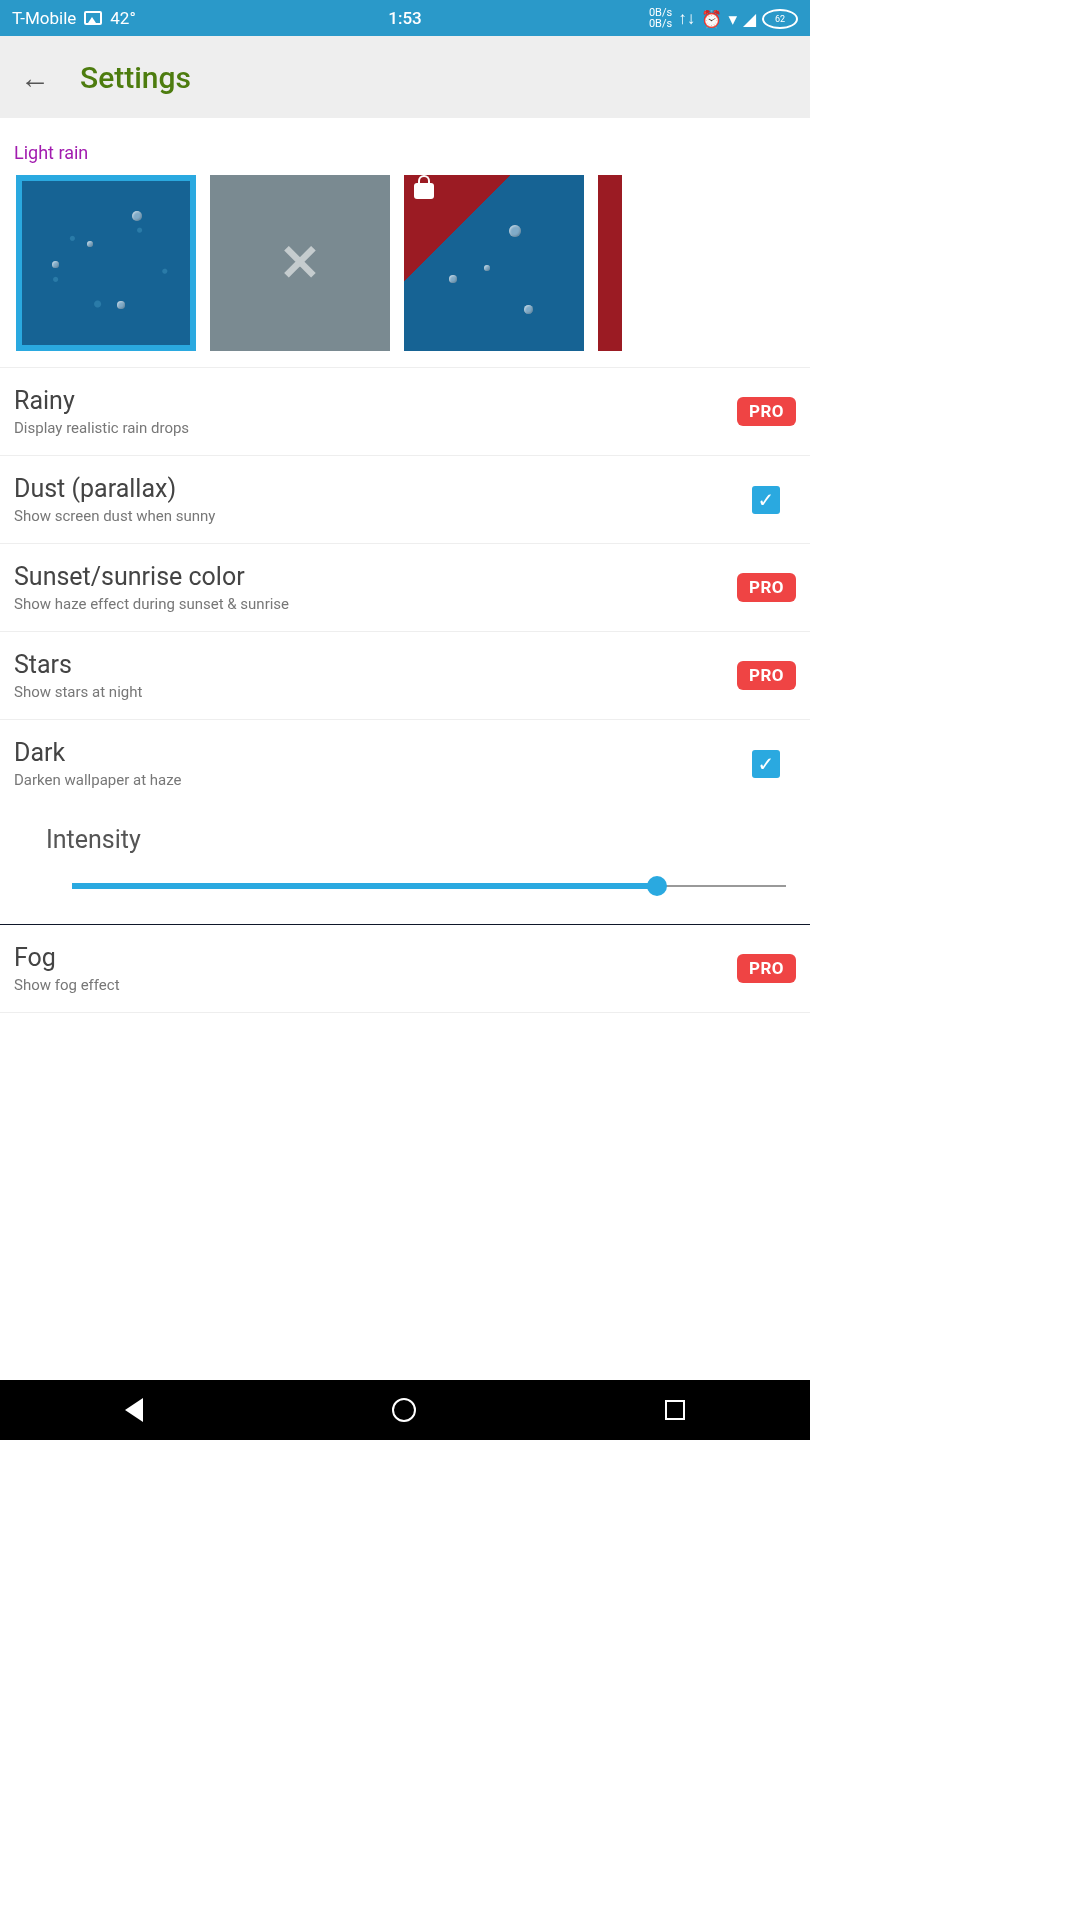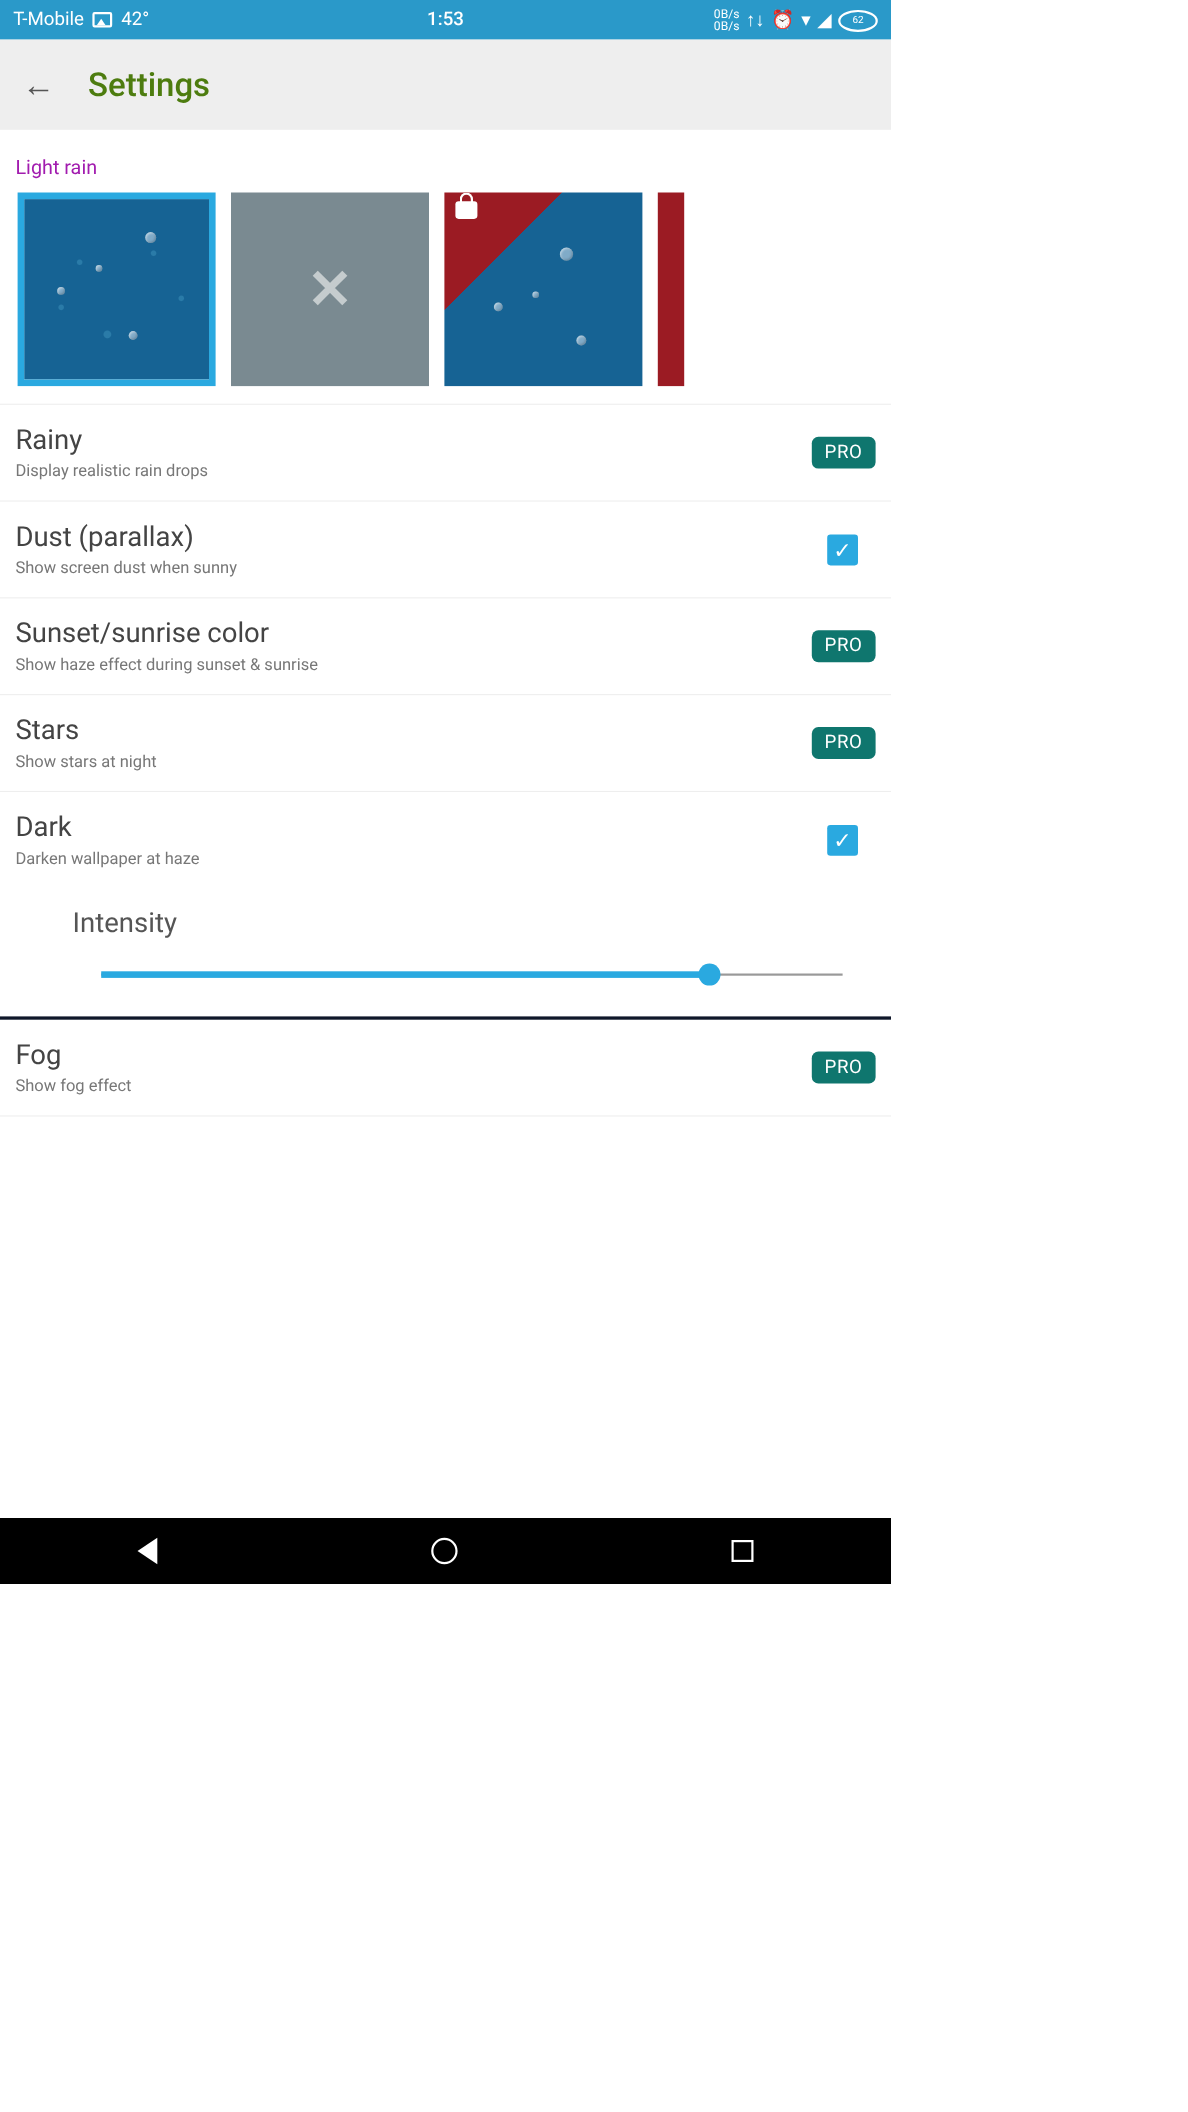--- a/index.html
+++ b/index.html
@@ -22,23 +22,23 @@
 .thumb2{background:#7a8a91;display:flex;align-items:center;justify-content:center;font-size:50px;color:#c5ccce;font-weight:bold}
 .thumb3{background:linear-gradient(135deg,#9b1b23 0%, #9b1b23 30%, #166394 30%, #166394 100%);position:relative}
 .thumb4{width:24px;background:#9b1b23}
 .lock-badge{position:absolute;top:8px;left:10px;width:20px;height:16px;background:#fff;border-radius:3px}
 .lock-badge::before{content:"";position:absolute;top:-8px;left:4px;width:8px;height:10px;border:2px solid #fff;border-radius:6px 6px 0 0;border-bottom:none}
 .droplet{position:absolute;background:rgba(200,220,235,0.6);border-radius:50%;box-shadow:inset -1px -1px 2px rgba(0,0,0,0.2),inset 1px 1px 2px rgba(255,255,255,0.5)}
 .setting-row{display:flex;align-items:center;justify-content:space-between;padding:18px 14px;border-bottom:1px solid #eee}
 .setting-text{flex:1}
 .setting-title{font-size:25px;color:#444;margin-bottom:4px}
 .setting-sub{font-size:15px;color:#777}
-.pro-badge{background:#0f766e;color:#fff;font-weight:normal;font-size:17px;padding:4px 12px 5px;border-radius:6px;letter-spacing:0.5px}
+.pro-badge{background:#ef4444;color:#fff;font-weight:bold;font-size:17px;padding:4px 12px 5px;border-radius:6px;letter-spacing:0.5px}
 .checkbox{width:28px;height:28px;background:#2aa9e0;border-radius:3px;display:flex;align-items:center;justify-content:center;color:#fff;font-size:20px;margin-right:16px}
-.intensity-block{padding:18px 24px 30px;border-bottom:3px solid #0f172a}
+.intensity-block{padding:18px 4px 30px;border-bottom:1px solid #0f172a}
 .intensity-label{font-size:25px;color:#555;margin-left:42px;margin-bottom:24px}
 .slider-wrap{margin-left:68px;margin-right:20px;position:relative;height:16px}
 .slider-track{position:absolute;top:7px;left:0;right:0;height:2px;background:#999}
 .slider-fill{position:absolute;top:5px;left:0;height:6px;background:#2aa9e0;width:82%}
 .slider-handle{position:absolute;top:-2px;left:82%;width:20px;height:20px;background:#2aa9e0;border-radius:50%;transform:translateX(-50%)}
 .nav-bar{position:absolute;bottom:0;left:0;right:0;height:60px;background:#000;display:flex;align-items:center;justify-content:space-around}
 .nav-tri{width:0;height:0;border-top:12px solid transparent;border-bottom:12px solid transparent;border-right:18px solid #fff}
 .nav-circle{width:24px;height:24px;border:2px solid #fff;border-radius:50%}
 .nav-square{width:20px;height:20px;border:2px solid #fff}
 .battery-ring{width:36px;height:20px;border:2px solid #fff;border-radius:50%;font-size:9px;display:flex;align-items:center;justify-content:center}

